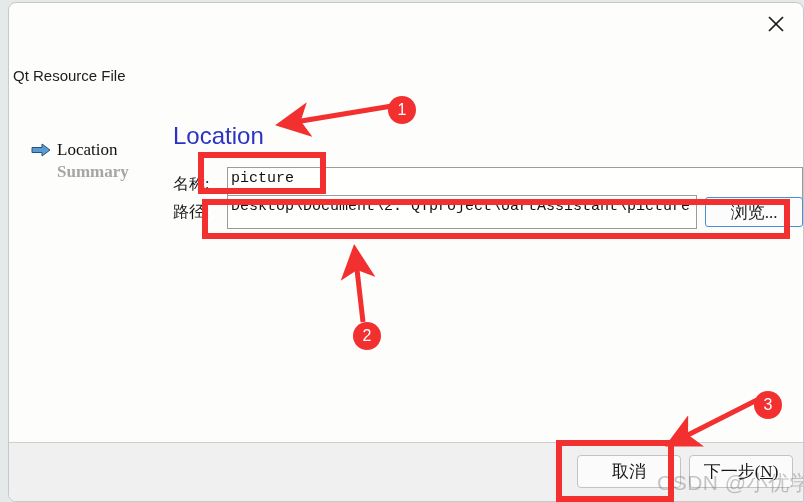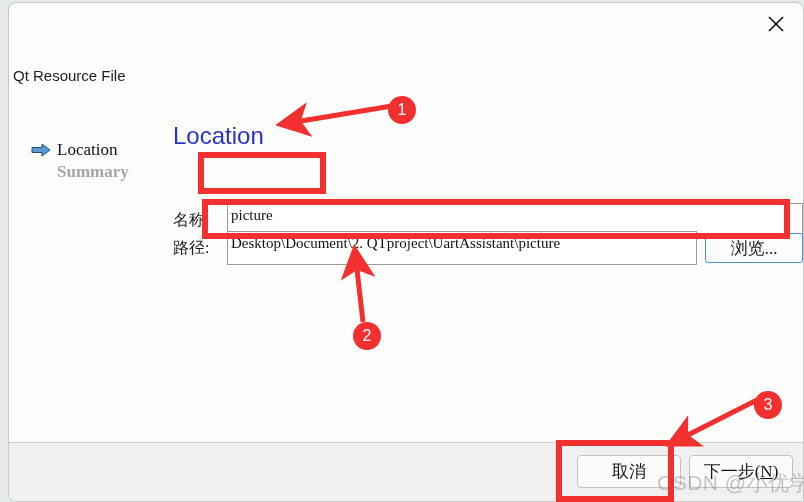--- a/index.html
+++ b/index.html
@@ -96,41 +96,40 @@
     font-size: 24px;
     color: #2b33c4;
     font-family: "Liberation Sans", sans-serif;
   }
 
   .form-row {
     position: absolute;
     display: flex;
     align-items: center;
     left: 164px;
-    margin-top: 36px;
   }
   .row-name { top: 164px; width: 630px; }
   .row-path { top: 192px; width: 630px; }
 
   .field-label {
     font-family: "Liberation Serif", serif;
     font-size: 16px;
     color: #1a1a1a;
     width: 54px;
     flex: 0 0 54px;
     white-space: nowrap;
   }
 
   .text-input {
     flex: 1 1 auto;
     height: 34px;
     line-height: 22px;
     background: #fffffd;
     border: 1px solid #9b9b9b;
-    font-family: Liberation Serif, serif;
+    font-family: Liberation Mono, monospace;
     font-size: 15px;
     color: #111;
     padding: 0 3px;
     box-sizing: border-box;
     white-space: nowrap;
     overflow: hidden;
     outline: none;
   }
 
   .path-input {

